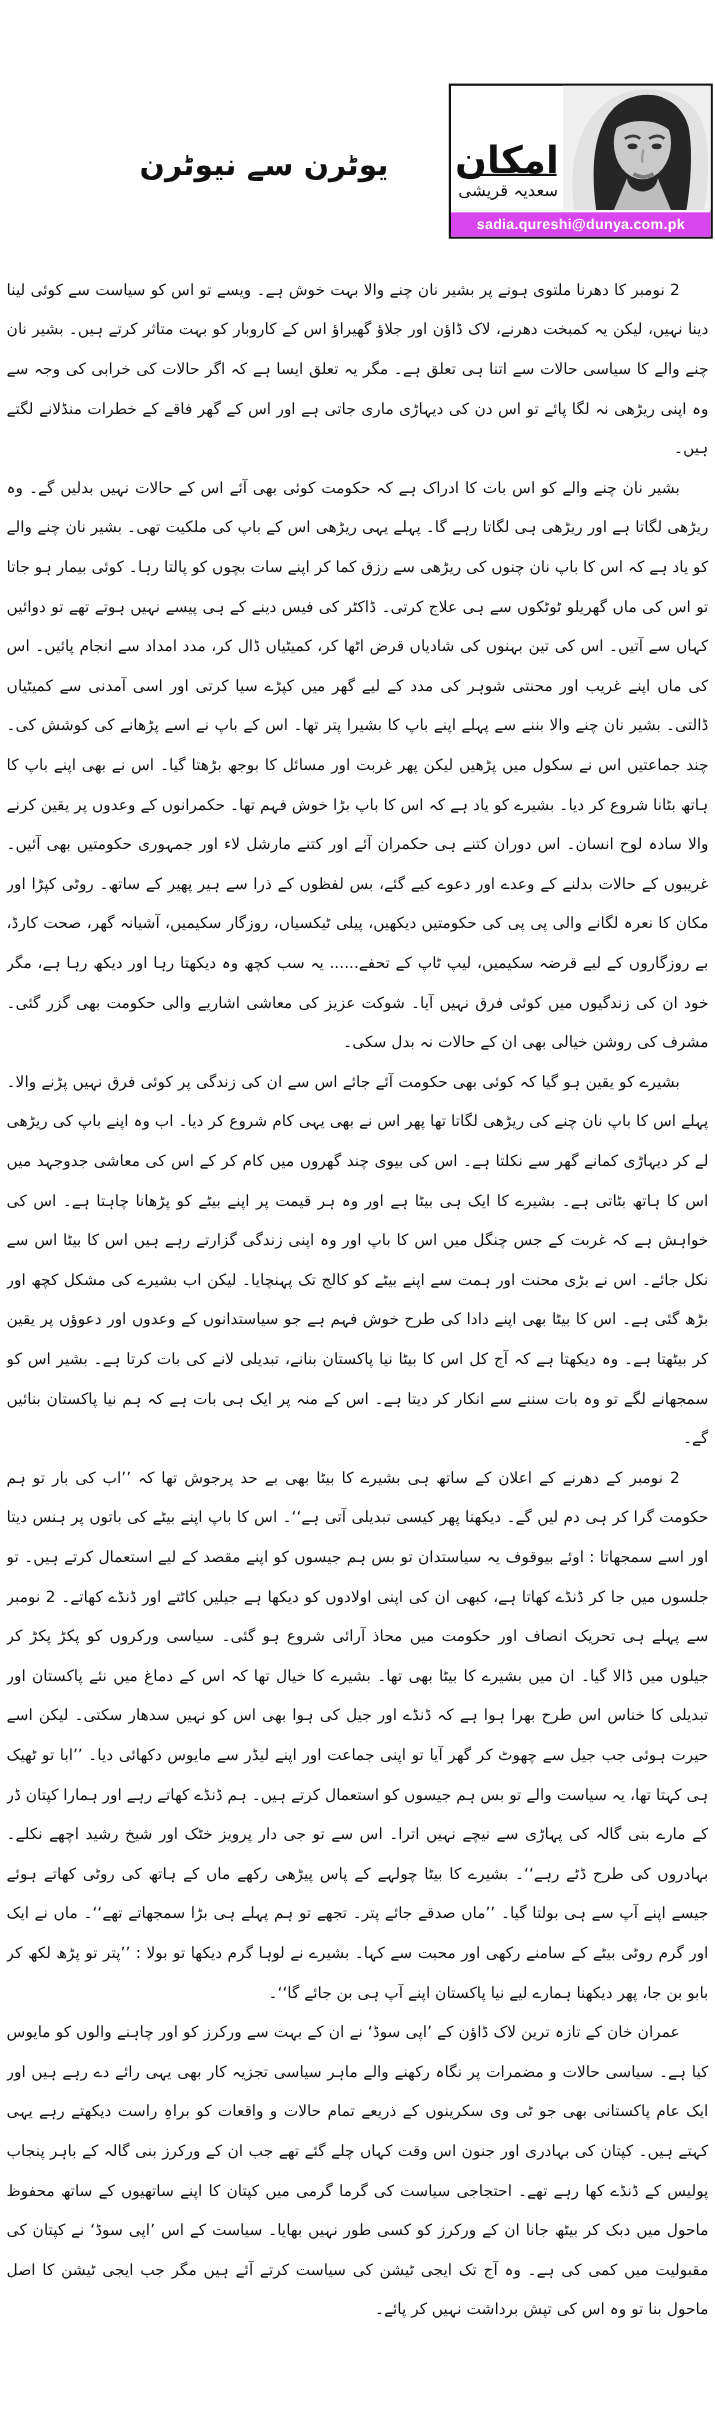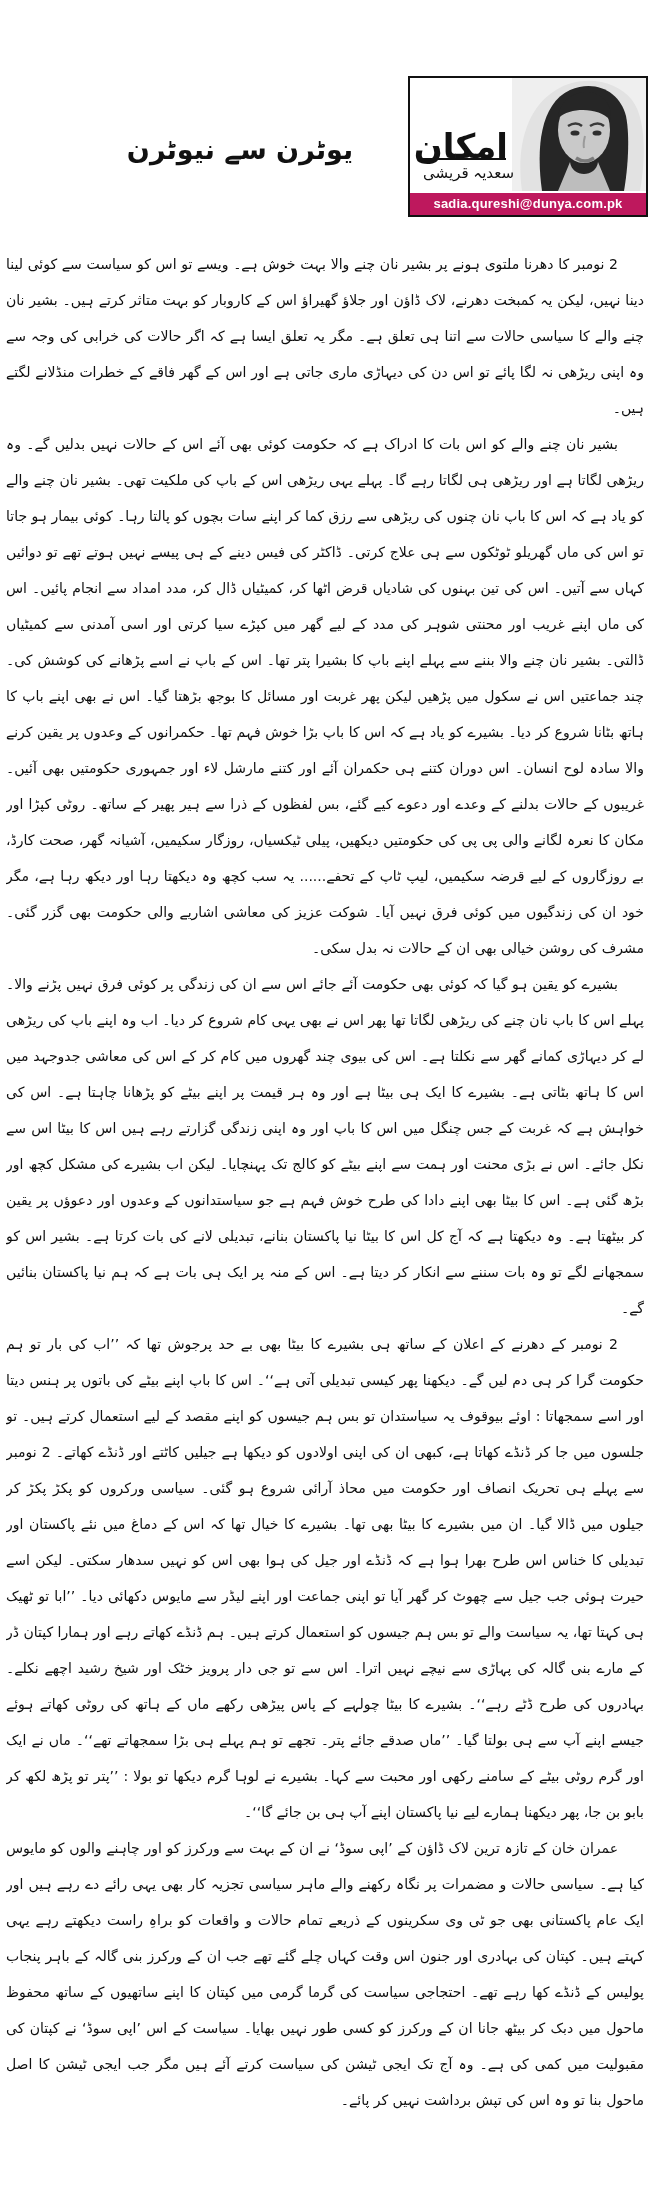--- a/index.html
+++ b/index.html
@@ -13,29 +13,29 @@
     border:2px solid #111;background:#fff;
   }
   .column-name{
     position:absolute;left:6px;top:34px;width:92px;text-align:left;
     font-size:34px;font-weight:bold;direction:rtl;line-height:1.1;margin-top:16px;
   }
   .header-rule{
     position:absolute;left:10px;top:80px;width:86px;height:2px;background:#111;
   }
   .author-name{
-    position:absolute;left:0px;top:86px;width:104px;
+    position:absolute;left:0px;top:86px;width:104px;text-align:center;
     font-size:15px;direction:rtl;font-family:"DejaVu Sans",sans-serif;
   }
   .photo{
     position:absolute;right:0;top:0;width:134px;height:113px;overflow:hidden;background:#f4f4f4;
   }
   .photo svg{display:block;width:100%;height:100%;}
   .email-bar{
-    position:absolute;left:0;right:0;bottom:0;height:22px;background:#be185d;
+    position:absolute;left:0;right:0;bottom:0;height:22px;background:#d946ef;
     color:#ffffff;font-family:"Liberation Sans",sans-serif;font-weight:bold;
     font-size:13px;line-height:22px;text-align:center;letter-spacing:.2px;
   }
   
   .title{
     position:absolute;left:105px;top:134px;width:270px;margin:0;
     text-align:center;font-size:27px;font-weight:bold;direction:rtl;
   }
   
   .body{

